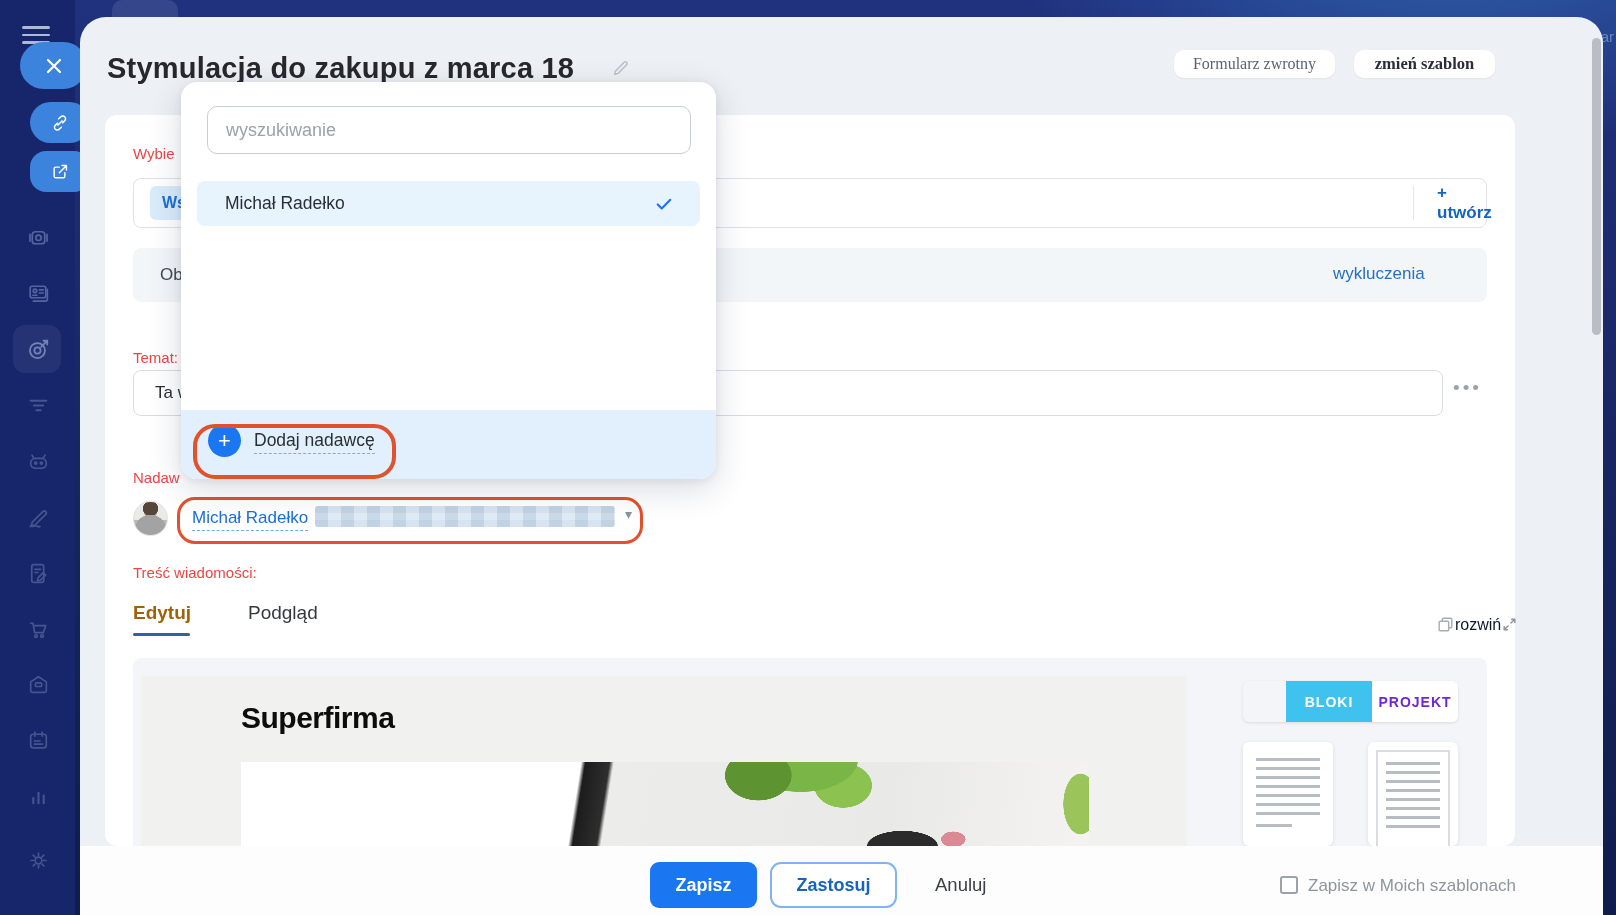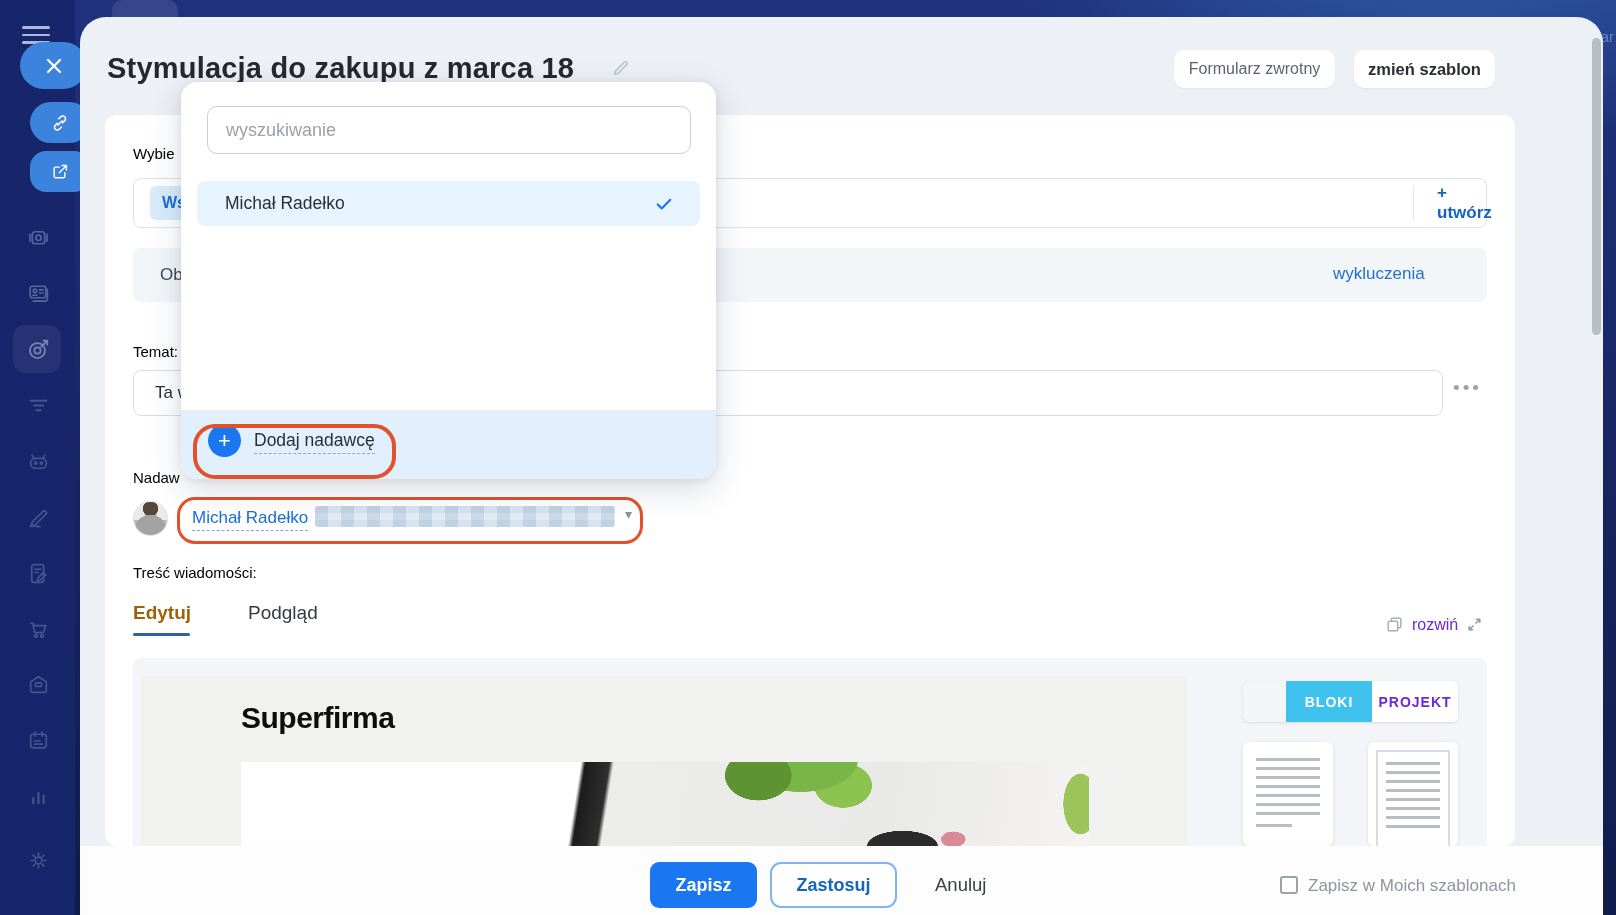--- a/index.html
+++ b/index.html
@@ -27,41 +27,41 @@
   .nav-active-bg { left:13px; top:325px; width:48px; height:48px; border-radius:12px; background:#253274; }
   .bright { color:#56659e; }
   .target-c { color:#7484b6; }
 
   
   .bg-tab { left:112px; top:0; width:66px; height:17px; background:rgba(255,255,255,.10); border-radius:10px 10px 0 0; }
   .bg-frag { right:2px; top:28px; color:rgba(160,190,230,.55); font-size:15px; z-index:0; }
   .modal { left:80px; top:17px; width:1523px; height:898px; background:#edf0f4; border-radius:26px 26px 0 0; z-index:2; }
   .page-title { left:27px; top:35px; font-size:29px; font-weight:700; color:#26282e; letter-spacing:.2px; }
   .title-edit { left:531px; top:41px; width:20px; height:20px; color:#b9bfc8; }
-  .hdr-btn { top:33px; height:38px; background:#fff; border:1px solid #e6e9ed; border-radius:10px;
-             display:flex; align-items:center; justify-content:center; box-shadow:0 1px 2px rgba(30,40,60,.06); cursor:pointer; }
+  .hdr-btn { top:33px; height:28px; background:#fff; border:1px solid #e6e9ed; border-radius:10px;
+             display:flex; align-items:center; justify-content:center; box-shadow:0 1px 2px rgba(30,40,60,.06); cursor:pointer;font-family:Liberation Serif, serif; }
   .hdr-btn-1 { left:1094px; width:161px; color:#5a6572; font-size:16px; }
   .hdr-btn-2 { left:1274px; width:141px; color:#2a2d33; font-size:16.5px; font-weight:700; }
   .scrollbar { left:1512px; top:21px; width:9px; height:297px; background:#b9bec4; border-radius:5px; }
 
   
   .panel { left:25px; top:98px; width:1410px; height:731px; background:#fff; border-radius:12px; }
   
-  .lbl { color:#000000; font-size:15px; }
+  .lbl { color:#ef4444; font-size:15px; }
   .lbl-wybie { left:28px; top:30px; }
   .rcpt-box { left:28px; top:63px; width:1354px; height:50px; background:#fff; border:1px solid #dfe3e8; border-radius:8px; }
   .chip { left:45px; top:71px; height:34px; padding:0 12px; background:#d9ecfb; border-radius:6px;
           color:#1a6fd4; font-weight:700; font-size:16px; display:flex; align-items:center; }
   .rcpt-divider { left:1308px; top:71px; width:1px; height:34px; background:#e4e7ea; }
   .create-btn { left:1320px; top:71px; height:34px; padding:0 12px; color:#1565c0; font-weight:700; font-size:17px;
                 display:flex; align-items:center; cursor:pointer; }
   .excl-box { left:28px; top:133px; width:1354px; height:54px; background:#f3f6f9; border-radius:8px; }
   .excl-frag { left:55px; top:150px; color:#3f4750; font-size:17px; }
   .excl-link { left:1228px; top:149px; color:#2471c8; font-size:17px; cursor:pointer; }
-  .lbl-temat { left:28px; top:228px; }
+  .lbl-temat { left:28px; top:234px; }
   .subj-input { left:28px; top:255px; width:1310px; height:46px; background:#fff; border:1px solid #d9dde2; border-radius:8px; }
   .subj-val { left:50px; top:268px; color:#2a2f36; font-size:17px; }
   .subj-more { left:1348px; top:262px; color:#9aa2ab; font-size:19px; letter-spacing:3px; cursor:pointer; }
   .lbl-nadaw { left:28px; top:354px; }
   .avatar { left:28px; top:386px; width:35px; height:35px; border-radius:50%;
             background:
               radial-gradient(circle at 50% 88%, #a3a3a3 0 48%, transparent 49%),
               radial-gradient(circle at 50% 20%, #564539 0 24%, transparent 25%),
               radial-gradient(circle at 50% 33%, #c9a38b 0 22%, transparent 23%),
               linear-gradient(180deg,#eceae8 55%,#b9b9b9 56%);
@@ -71,21 +71,21 @@
   .sender-blur { left:210px; top:391px; width:300px; height:21px; border-radius:3px;
                  background:
                    repeating-linear-gradient(90deg, rgba(175,197,220,.55) 0 13px, rgba(214,228,242,.55) 13px 26px),
                    repeating-linear-gradient(0deg, rgba(190,207,227,.6) 0 7px, rgba(228,238,248,.6) 7px 14px); }
   .sender-caret { left:520px; top:391px; color:#8a93a0; font-size:14px; }
   .outline-sender { left:72px; top:382px; width:466px; height:47px; border:3.5px solid #e1512b; border-radius:18px; z-index:6; }
   .lbl-tresc { left:28px; top:449px; }
   .tab-edit { left:28px; top:487px; color:#a16207; font-weight:700; font-size:19px; cursor:pointer; }
   .tab-edit-underline { left:28px; top:518px; width:57px; height:3px; background:#2d63a6; border-radius:2px; }
   .tab-preview { left:143px; top:487px; color:#343a42; font-size:19px; cursor:pointer; }
-  .expand-group { left:1280px; top:500px; display:flex; align-items:center; gap:8px; color:#6d28d9; cursor:pointer; }
+  .expand-group { left:1331px; top:500px; display:flex; align-items:center; gap:0; color:#0f172a; cursor:pointer; }
   .expand-group .txt { font-size:16px; }
 
   .preview-wrap { left:28px; top:543px; width:1354px; height:188px; background:#f3f5f8; border-radius:8px 8px 0 0; overflow:hidden; }
   .mail-card { left:8px; top:18px; width:1046px; height:170px; background:#f1f1ef; }
   .brand { left:100px; top:25px; font-size:30px; font-weight:800; color:#0d0d0d; letter-spacing:-.5px; }
   .mail-img { left:100px; top:86px; width:848px; height:84px;
     background:
       radial-gradient(60px 45px at 61% 16%, #5d9431 0 55%, transparent 56%),
       radial-gradient(95px 55px at 66% -4%, #79b547 0 60%, transparent 61%),
       radial-gradient(52px 40px at 71% 28%, #8cc24f 0 55%, transparent 56%),

